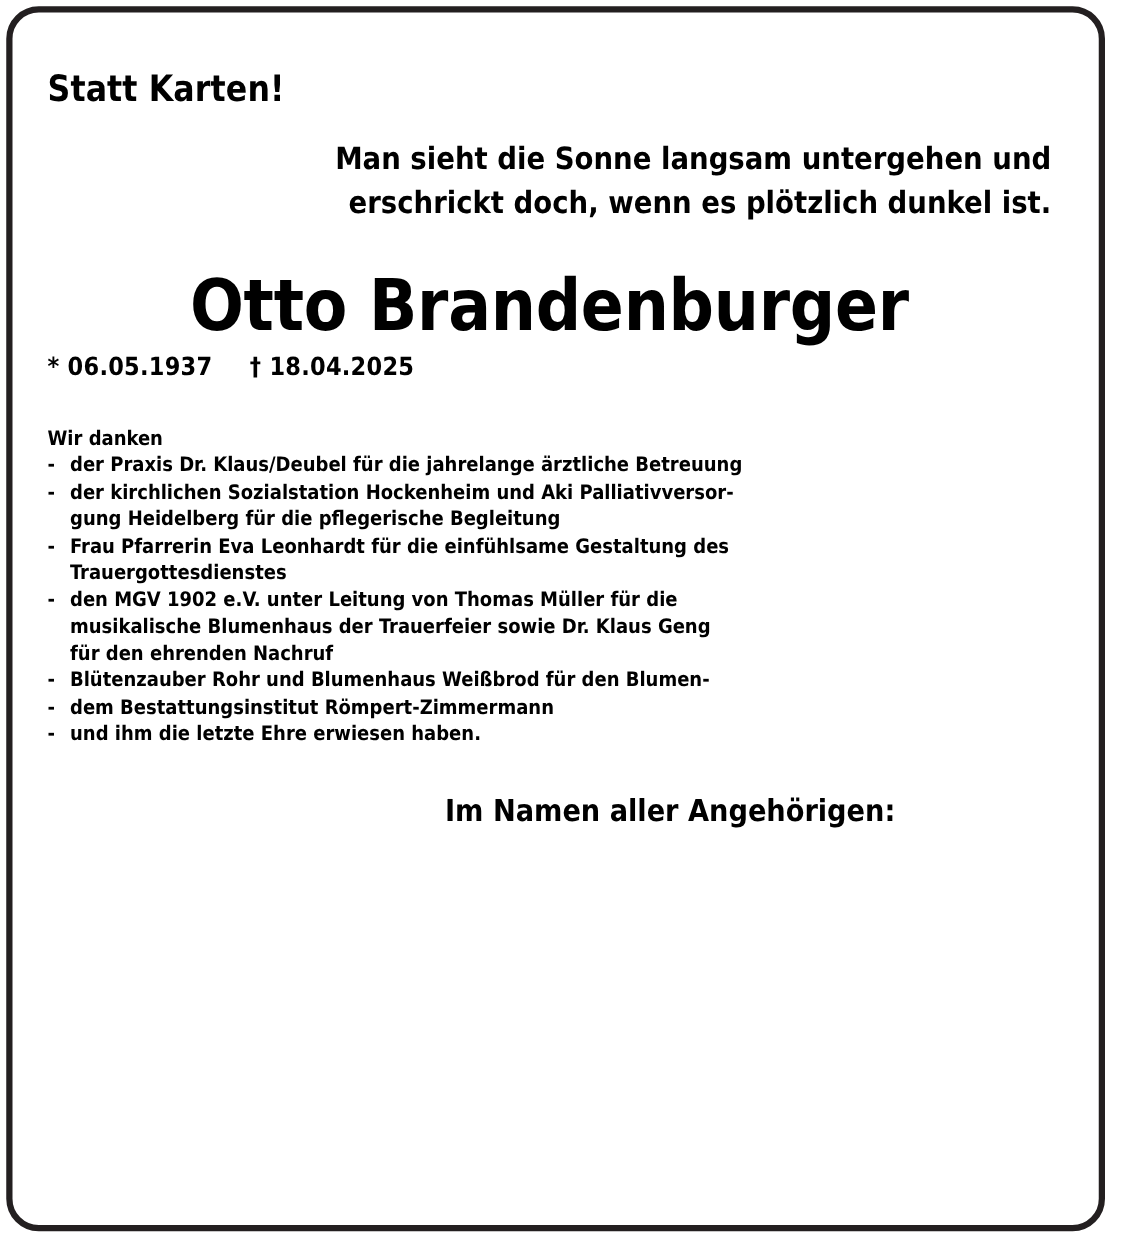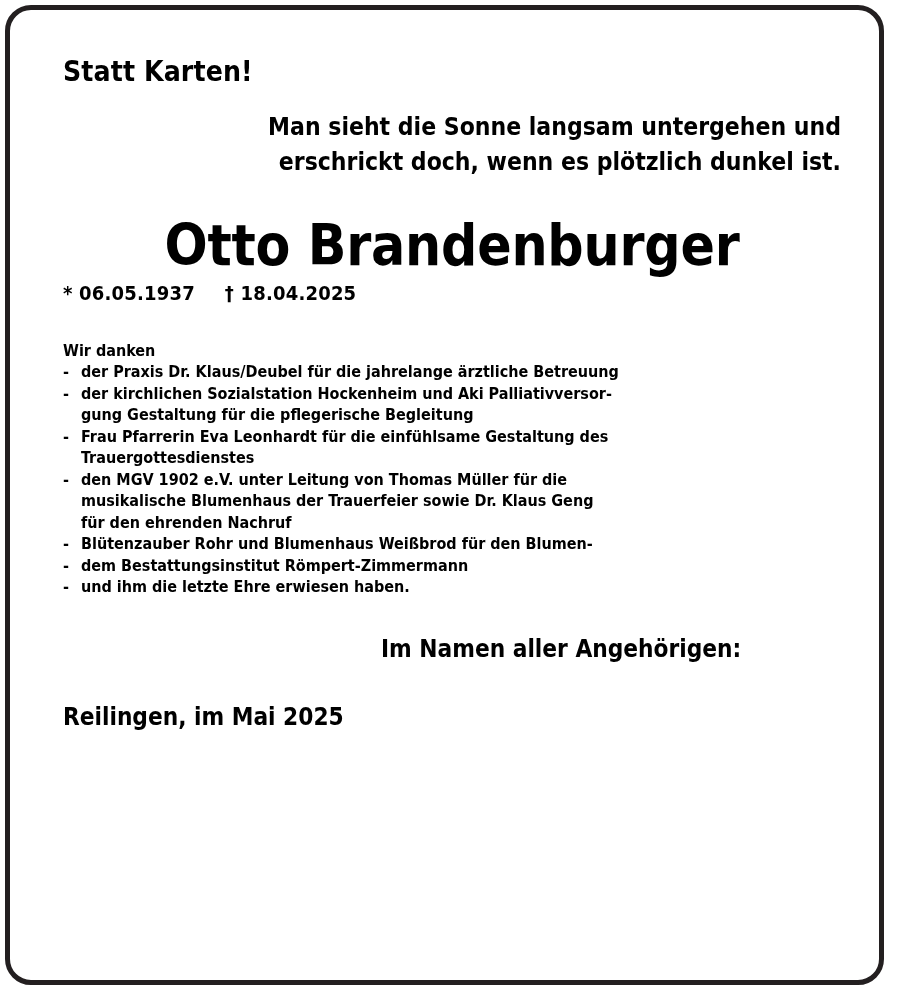--- a/index.html
+++ b/index.html
@@ -30,23 +30,22 @@
     background: #ffffff;
     overflow: hidden;
   }
 
   .inner {
     position: absolute;
     left: 0;
     top: 0;
     right: 0;
     bottom: 0;
-    padding: 0 38px 0 18px;
+    padding: 0 38px 0 28px;
     box-sizing: border-box;
-    margin-left: 35px;
   }
 
   
   .statt-karten {
     margin: 0;
     padding-top: 47px;
     font-size: 29px;
     font-weight: 700;
     letter-spacing: 0.1px;
     line-height: 1.0;
@@ -168,21 +167,21 @@
     <div class="thanks">
       <p class="thanks-intro">Wir danken</p>
       <ul class="thanks-list" id="thanks-list">
           <li class="thanks-item">
             <span class="dash">-</span>
             <span class="tline">der Praxis Dr. Klaus/Deubel für die jahrelange ärztliche Betreuung</span>
           </li>
           <li class="thanks-item">
             <span class="dash">-</span>
             <span class="tline">der kirchlichen Sozialstation Hockenheim und Aki Palliativversor-</span>
-            <span class="tline">gung Gestaltung für die pflegerische Begleitung</span>
+            <span class="tline">gung Heidelberg für die pflegerische Begleitung</span>
           </li>
           <li class="thanks-item">
             <span class="dash">-</span>
             <span class="tline">Frau Pfarrerin Eva Leonhardt für die einfühlsame Gestaltung des</span>
             <span class="tline">Trauergottesdienstes</span>
           </li>
           <li class="thanks-item">
             <span class="dash">-</span>
             <span class="tline">den MGV 1902 e.V. unter Leitung von Thomas Müller für die</span>
             <span class="tline">musikalische Blumenhaus der Trauerfeier sowie Dr. Klaus Geng</span>
@@ -200,16 +199,15 @@
             <span class="dash">-</span>
             <span class="tline">und ihm die letzte Ehre erwiesen haben.</span>
           </li>
         </ul>
     </div>
 
     <div class="signature">
       <span class="sline">Im Namen aller Angehörigen:</span>
     </div>
 
-    <p class="place-date">Reilingen, im Mai 2025</p>
 
   </div>
 </div>
 
 </body></html>

